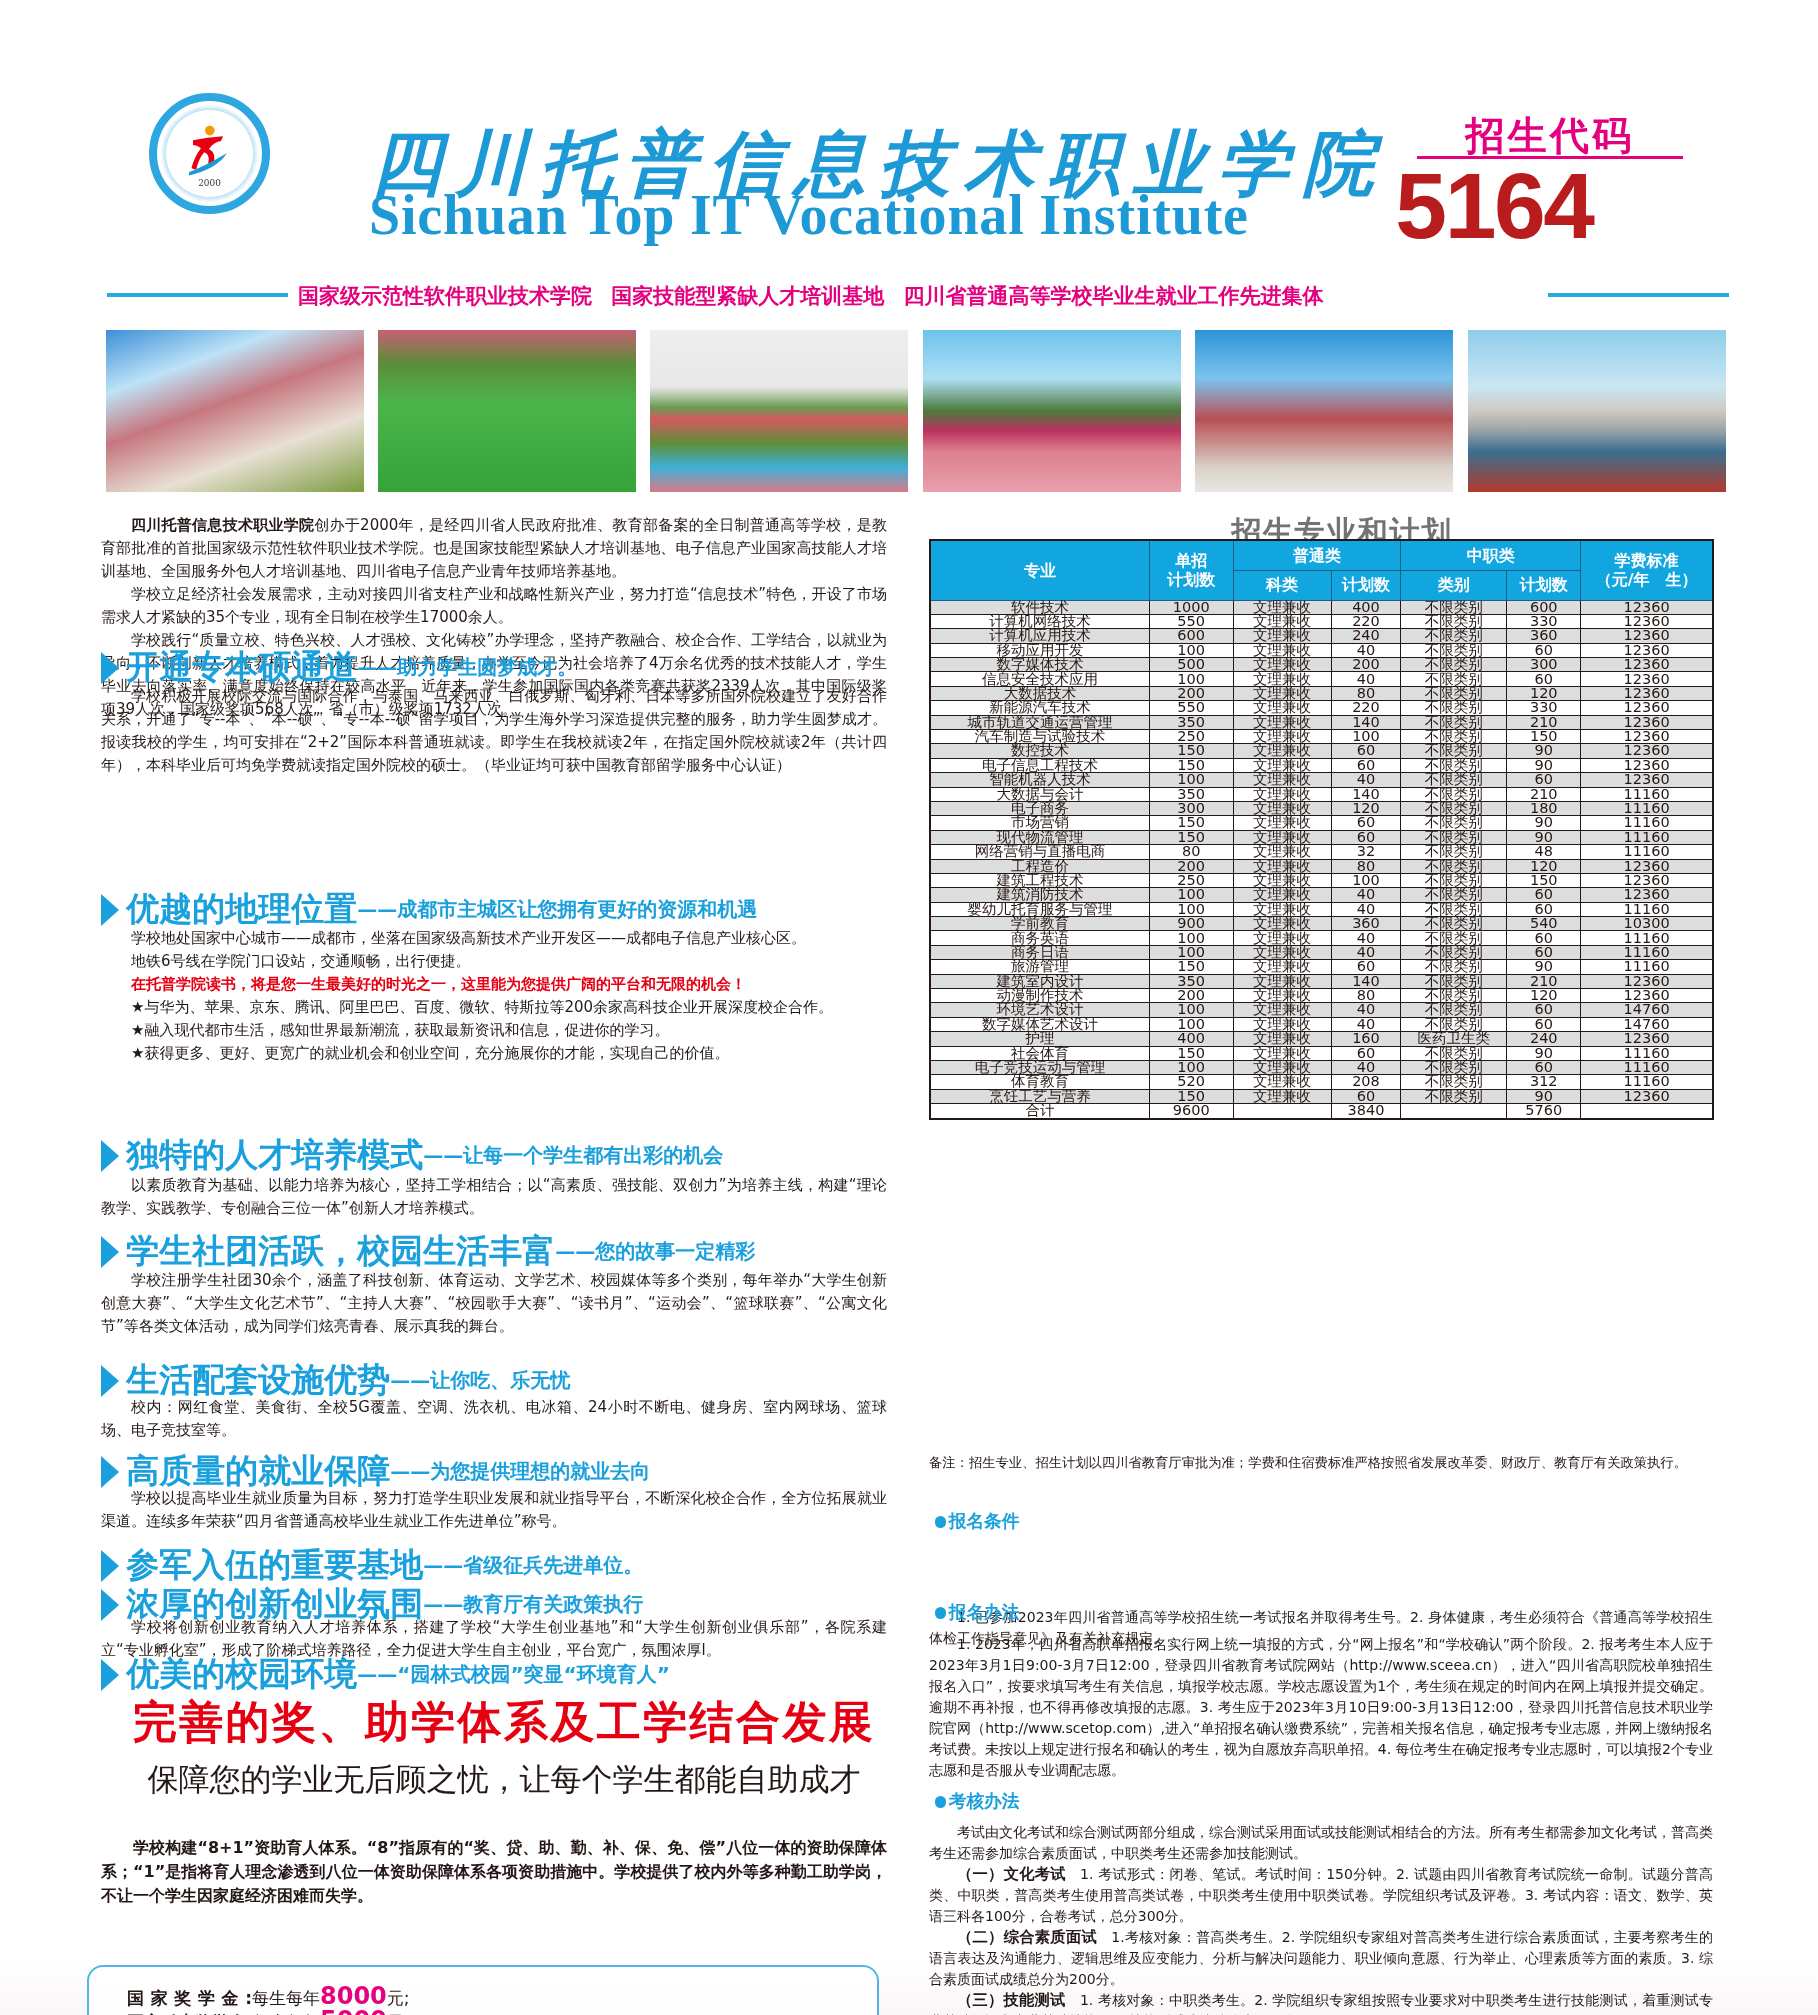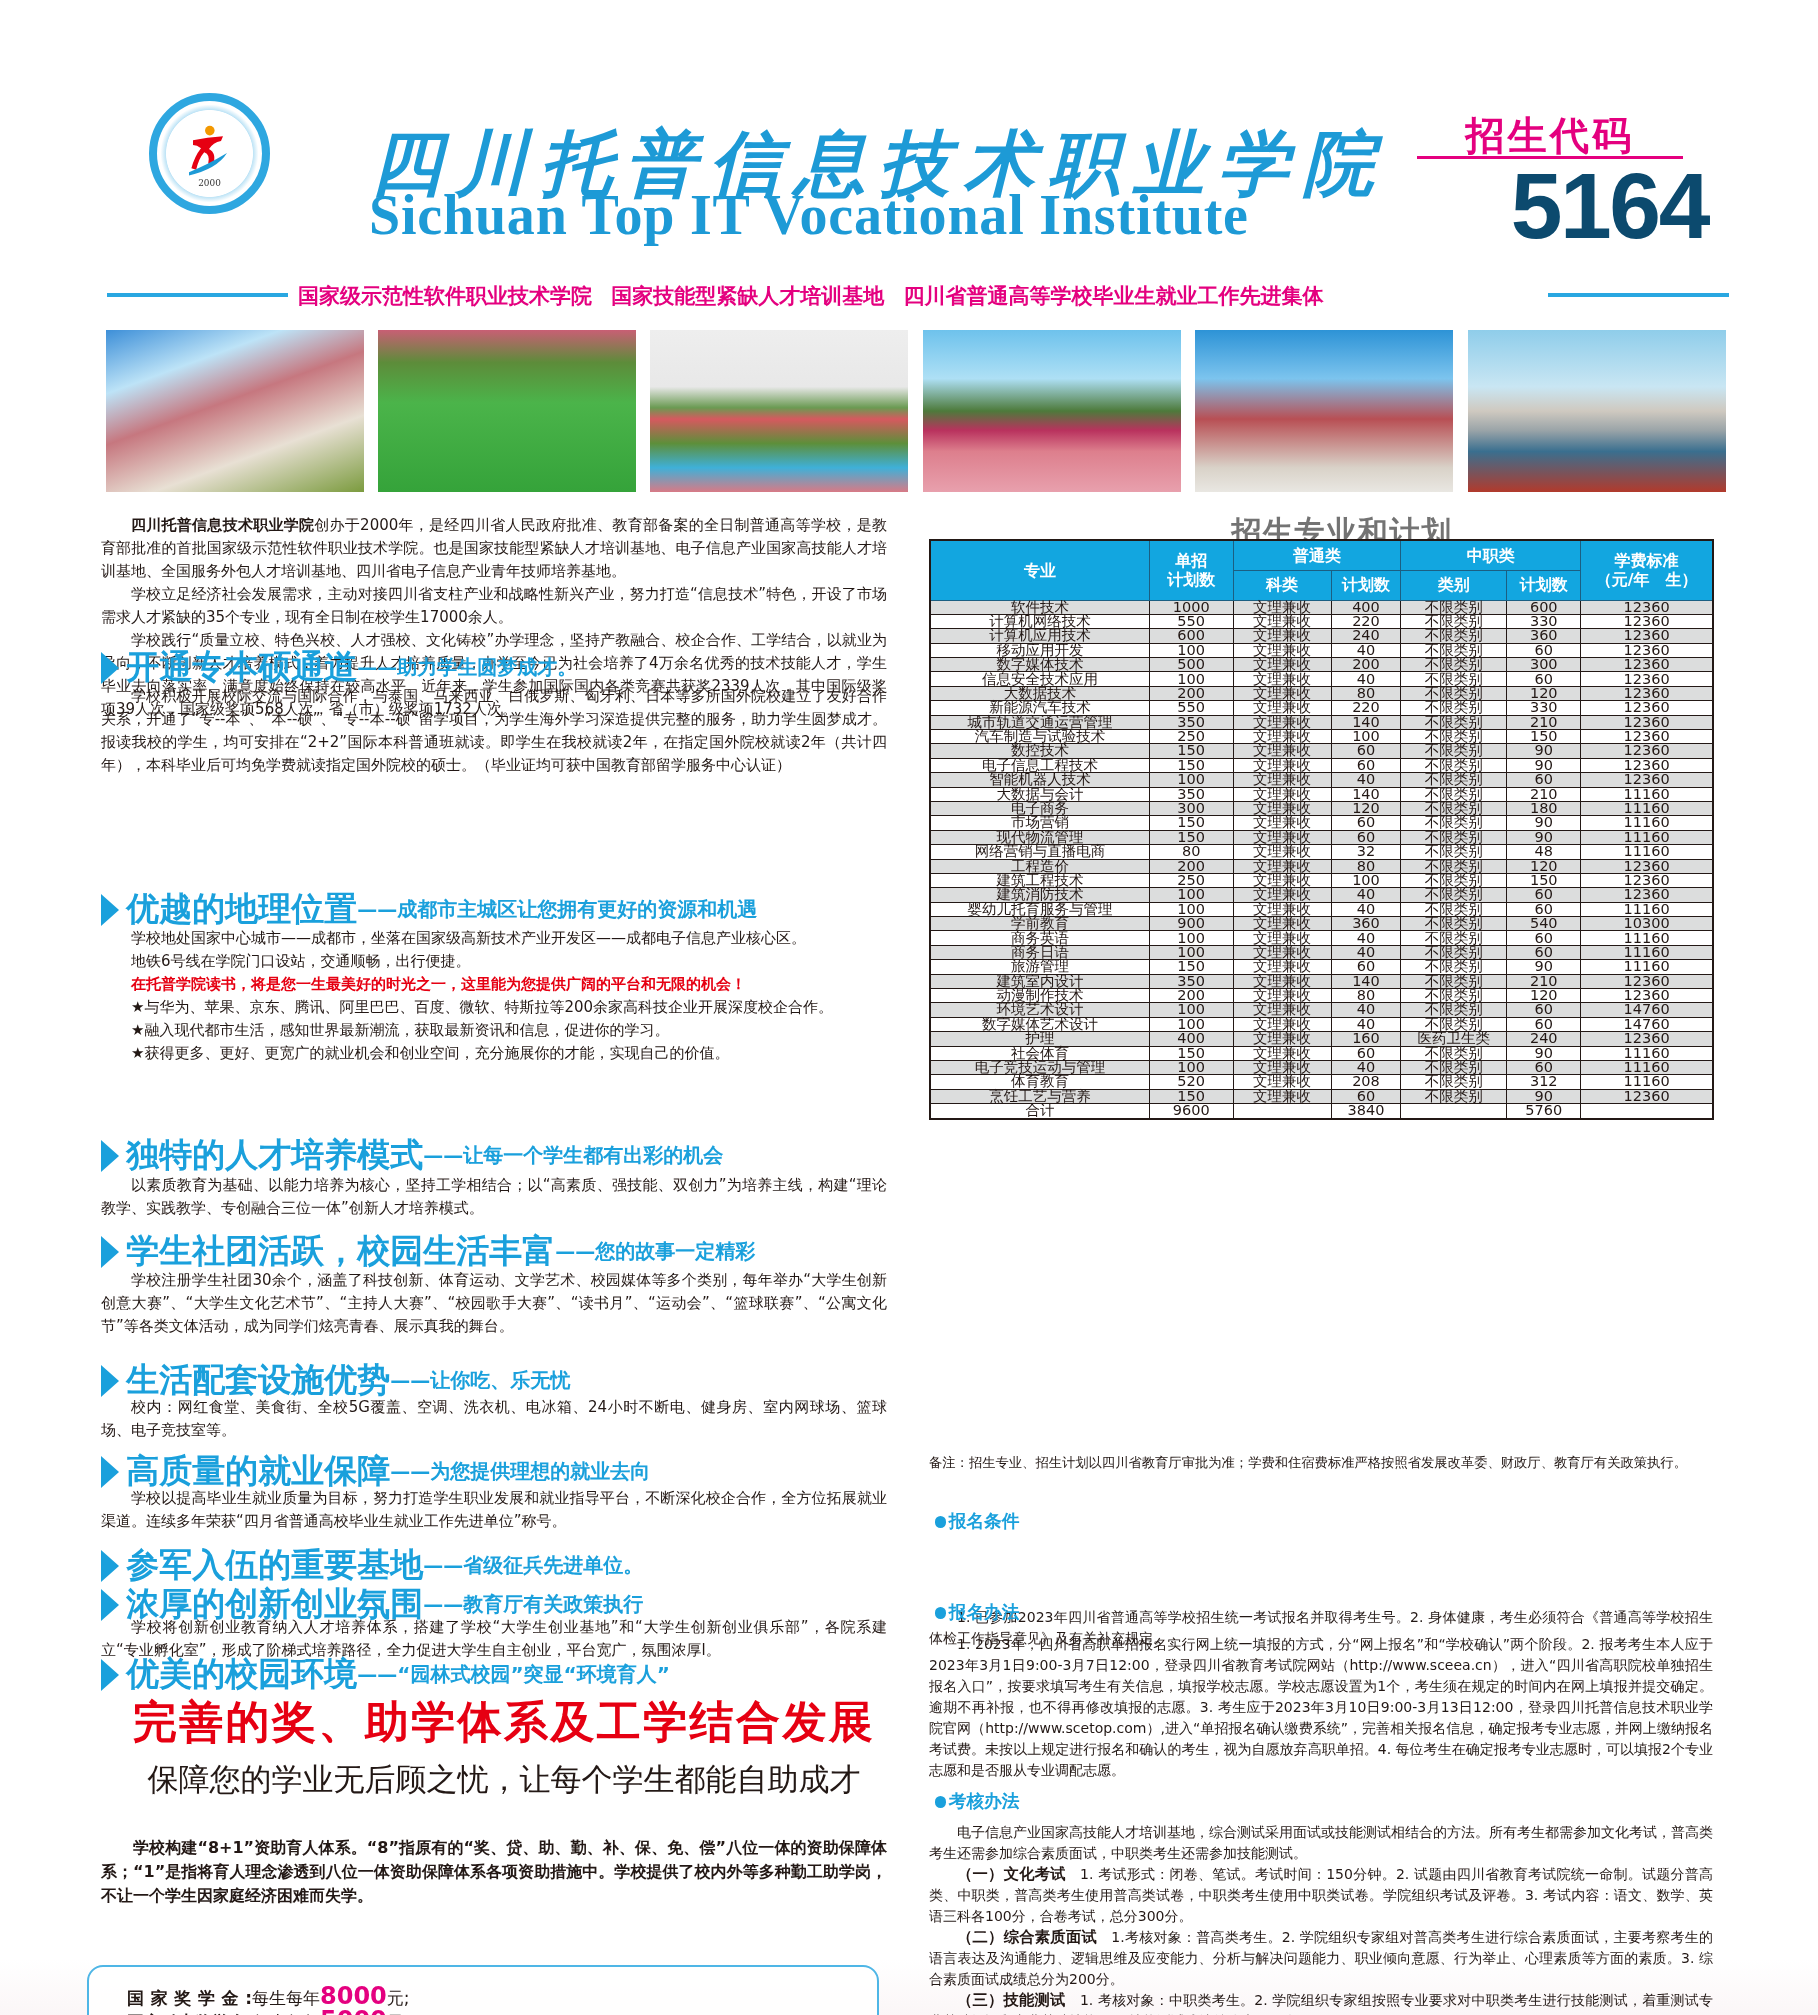--- a/index.html
+++ b/index.html
@@ -8,21 +8,21 @@
   .abs{position:absolute;}
   
   .logo{left:149px;top:93px;width:121px;height:121px;border-radius:50%;
         border:8.9px solid #2ea7e0;background:radial-gradient(circle,#ffffff 58%,#bfe4f6 59%,#ffffff 66%);box-sizing:border-box;}
   .logo-mark{position:absolute;left:28px;top:24px;width:44px;height:52px;}
   .logo-year{position:absolute;left:0;right:0;top:77px;text-align:center;font-family:"DejaVu Serif",serif;font-size:8.9px;color:#333;}
   .title-cn{left:371px;top:117px;font-family:"DejaVu Serif",serif;font-size:71px;letter-spacing:13.7px;color:#1d9ad6;font-style:italic;font-weight:bold;white-space:nowrap;}
   .title-en{left:369px;top:183px;font-family:"Liberation Serif",serif;font-size:56px;color:#1d9ad6;font-weight:bold;white-space:nowrap;letter-spacing:0.8px;}
   .code-label{left:1437px;top:109px;width:226px;text-align:center;font-size:39px;color:#e4007f;font-weight:bold;letter-spacing:3.2px;}
   .code-rule{left:1417px;top:156px;width:266px;height:3.2px;background:#e4007f;}
-  .code-num{left:1430px;top:153px;width:278px;text-align:right;font-family:"Liberation Sans",sans-serif;font-size:93px;font-weight:bold;color:#0c4a6e;letter-spacing:-2.4px;}
+  .code-num{left:1355px;top:153px;width:278px;text-align:center;font-family:"Liberation Sans",sans-serif;font-size:93px;font-weight:bold;color:#b91c1c;letter-spacing:-2.4px;}
   .slogan-line{top:293px;height:4px;background:#29a7e1;}
   .slogan{left:298px;top:282px;width:1491px;font-size:21px;font-weight:bold;color:#e4007f;white-space:nowrap;word-spacing:12px;}
   
   .photo{top:330px;width:258px;height:162px;}
   
   .lcol{left:101px;width:786px;font-size:15px;line-height:23px;color:#231815;}
   .lcol p{margin:0;text-indent:2em;text-align:justify;}
   .sec-head{position:absolute;left:101px;width:806px;white-space:nowrap;color:#1aa0dc;}
   .sec-head .tri{display:inline-block;width:0;height:0;border-top:16px solid transparent;border-bottom:16px solid transparent;border-left:18.5px solid #1aa0dc;vertical-align:middle;margin-right:7.3px;}
   .sec-head .big{font-family:"DejaVu Serif",serif;font-size:33px;font-weight:bold;vertical-align:middle;}
@@ -518,19 +518,19 @@
     <p>1. 已参加2023年四川省普通高等学校招生统一考试报名并取得考生号。2. 身体健康，考生必须符合《普通高等学校招生体检工作指导意见》及有关补充规定。</p>
   </div>
 
 <div class="bul" style="top:1600px;">报名办法</div>
 <div class="rbody" style="top:1634px;">
     <p>1. 2023年，四川省高职单招报名实行网上统一填报的方式，分“网上报名”和“学校确认”两个阶段。2. 报考考生本人应于2023年3月1日9:00-3月7日12:00，登录四川省教育考试院网站（http://www.sceea.cn），进入“四川省高职院校单独招生报名入口”，按要求填写考生有关信息，填报学校志愿。学校志愿设置为1个，考生须在规定的时间内在网上填报并提交确定。逾期不再补报，也不得再修改填报的志愿。3. 考生应于2023年3月10日9:00-3月13日12:00，登录四川托普信息技术职业学院官网（http://www.scetop.com）,进入“单招报名确认缴费系统”，完善相关报名信息，确定报考专业志愿，并网上缴纳报名考试费。未按以上规定进行报名和确认的考生，视为自愿放弃高职单招。4. 每位考生在确定报考专业志愿时，可以填报2个专业志愿和是否服从专业调配志愿。</p>
   </div>
 
 <div class="bul" style="top:1789px;">考核办法</div>
 <div class="rbody" style="top:1822px;">
-  <p>电子信息产业国家高技能人才培训基地，综合测试采用面试或技能测试相结合的方法。所有考生都需参加文化考试，普高类考生还需参加综合素质面试，中职类考生还需参加技能测试。</p>
+  <p>考试由文化考试和综合测试两部分组成，综合测试采用面试或技能测试相结合的方法。所有考生都需参加文化考试，普高类考生还需参加综合素质面试，中职类考生还需参加技能测试。</p>
   <p><b>（一）文化考试</b>　<span>1. 考试形式：闭卷、笔试。考试时间：150分钟。2. 试题由四川省教育考试院统一命制。试题分普高类、中职类，普高类考生使用普高类试卷，中职类考生使用中职类试卷。学院组织考试及评卷。3. 考试内容：语文、数学、英语三科各100分，合卷考试，总分300分。</span></p>
   <p><b>（二）综合素质面试</b>　<span>1.考核对象：普高类考生。2. 学院组织专家组对普高类考生进行综合素质面试，主要考察考生的语言表达及沟通能力、逻辑思维及应变能力、分析与解决问题能力、职业倾向意愿、行为举止、心理素质等方面的素质。3. 综合素质面试成绩总分为200分。</span></p>
   <p><b>（三）技能测试</b>　<span>1. 考核对象：中职类考生。2. 学院组织专家组按照专业要求对中职类考生进行技能测试，着重测试专业基础知识和专业基础技能。3. 技能测试成绩总分为200分。</span></p>
 
 </div>
 
 
 </body></html>

